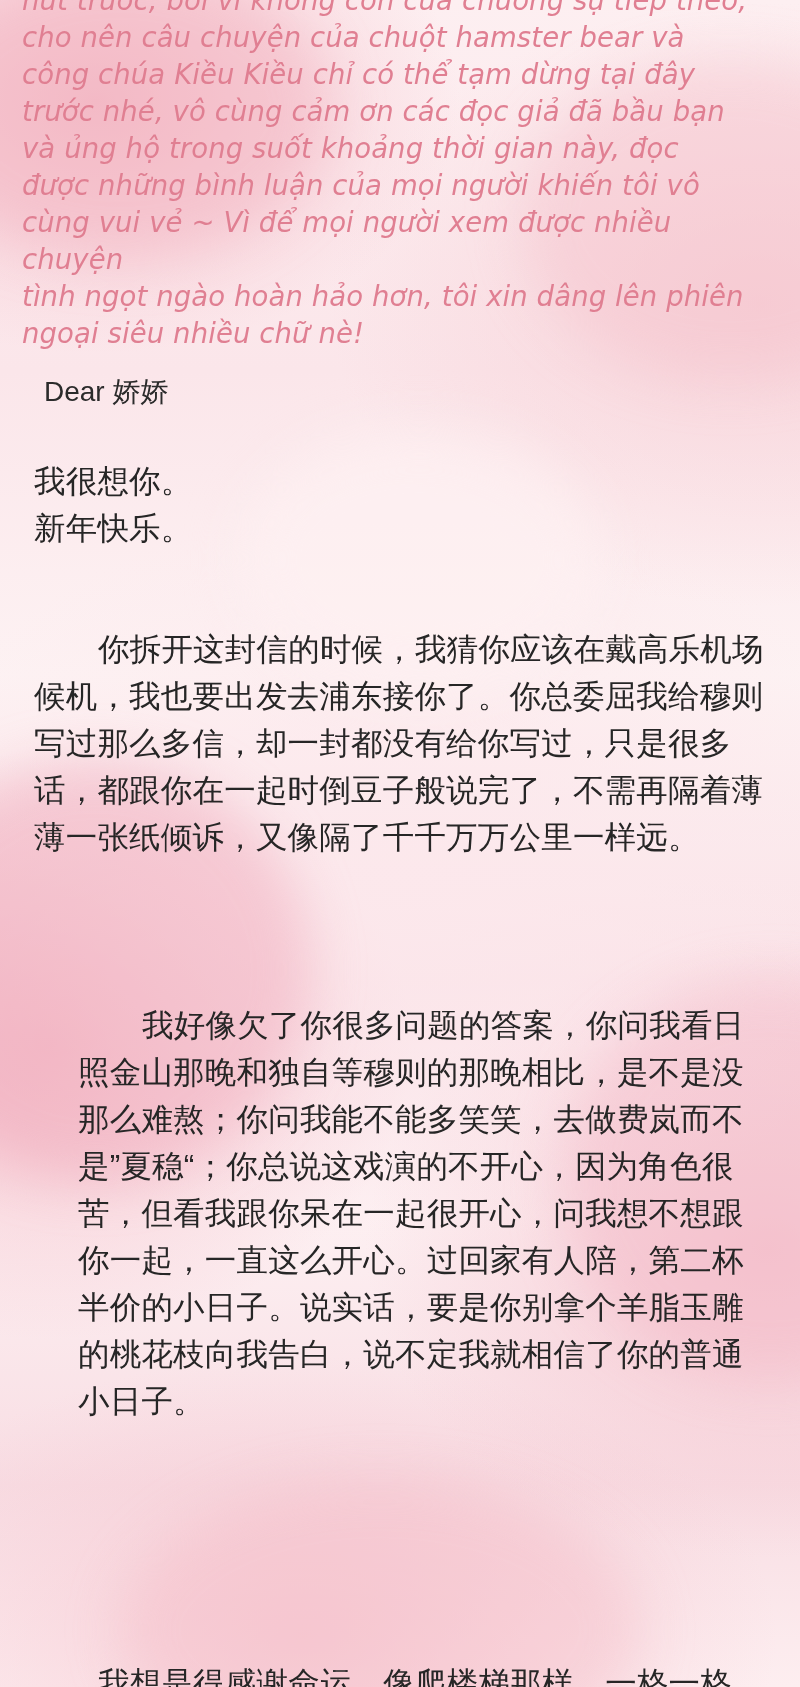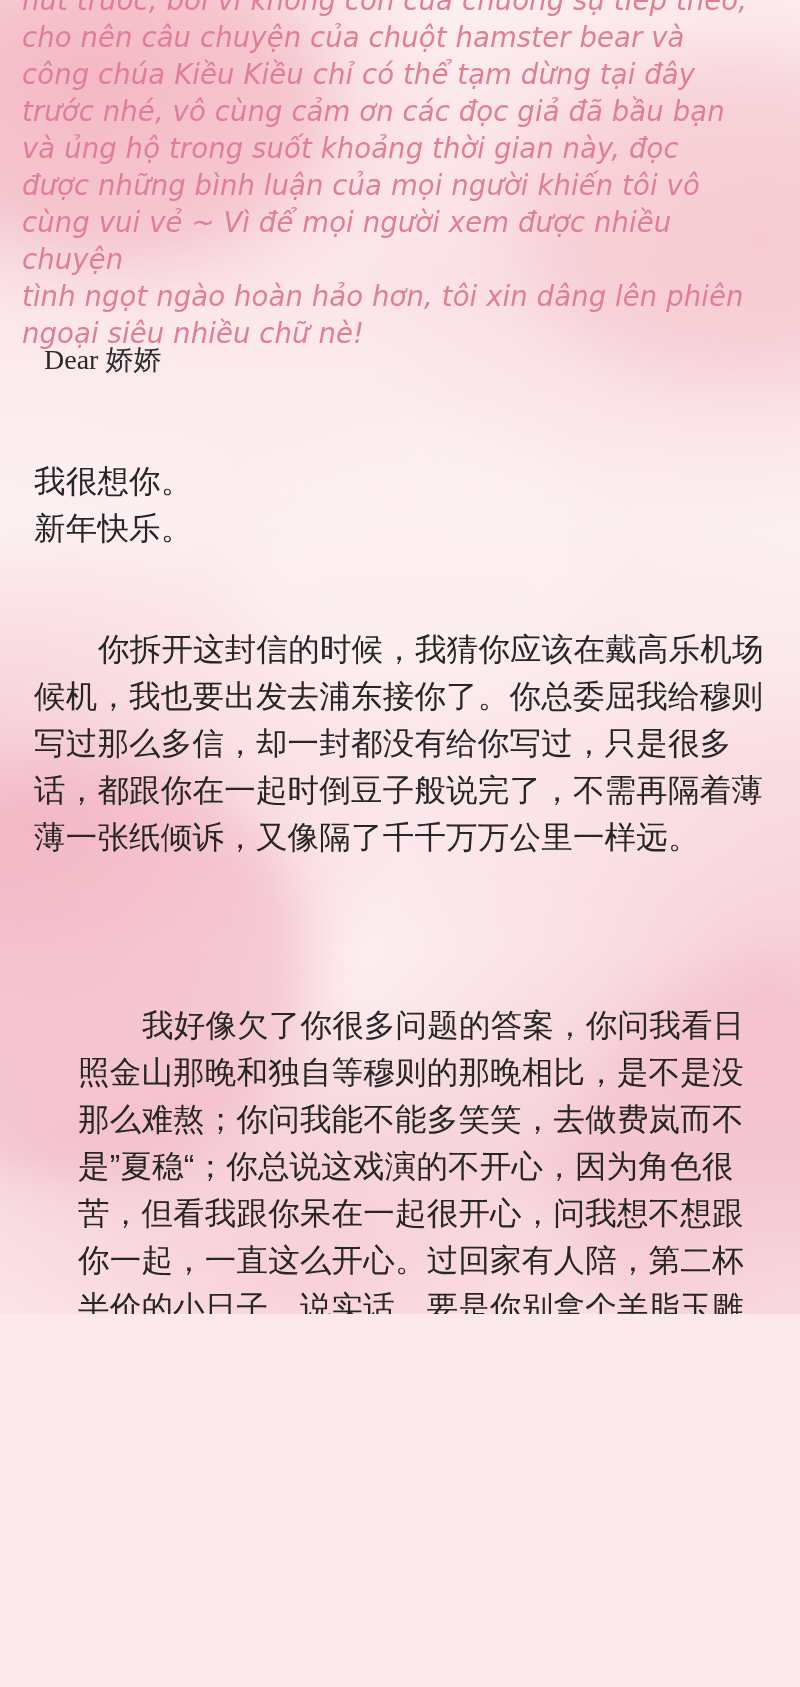--- a/index.html
+++ b/index.html
@@ -11,21 +11,21 @@
     height: 1687px;
     overflow: hidden;
     font-family: "Liberation Sans", sans-serif;
     background: #fbe9ec;
   }
 
   
   #page {
     position: relative;
     width: 800px;
-    height: 1314px;
+    height: 1687px;
     overflow: hidden;
     background:
       radial-gradient(ellipse 520px 360px at 12% 6%,  rgba(244,182,195,0.75) 0%, rgba(244,182,195,0) 70%),
       radial-gradient(ellipse 600px 420px at 95% 18%, rgba(245,197,205,0.55) 0%, rgba(245,197,205,0) 72%),
       radial-gradient(ellipse 700px 500px at 50% 52%, rgba(252,232,236,0.9) 0%, rgba(252,232,236,0) 75%),
       radial-gradient(ellipse 520px 420px at 6%  62%, rgba(242,176,190,0.70) 0%, rgba(242,176,190,0) 70%),
       radial-gradient(ellipse 560px 430px at 96% 74%, rgba(243,183,196,0.62) 0%, rgba(243,183,196,0) 72%),
       radial-gradient(ellipse 640px 380px at 38% 97%, rgba(245,190,202,0.60) 0%, rgba(245,190,202,0) 74%),
       linear-gradient(180deg, #fdeff1 0%, #fbe6ea 22%, #fdf2f3 40%, #fae2e7 58%, #fdf0f2 72%, #f8dde3 88%, #fdeef0 100%);
   }
@@ -55,27 +55,26 @@
     font-style: italic;
     font-size: 27.5px;
     line-height: 37px;
     letter-spacing: 0.1px;
     white-space: pre-wrap;
     word-break: break-word;
   }
 
   
   #greeting {
-    top: 340px;
+    top: 372px;
     left: 10px;
     color: #2b2b2b;
     font-size: 28px;
     line-height: 40px;
     padding-left: 34px;
-    font-family: Liberation Serif, serif;
   }
 
   
   .cn {
     color: #262626;
     font-size: 31.5px;
     line-height: 47px;
     letter-spacing: 0.2px;
     padding-left: 34px;
     padding-right: 30px;

